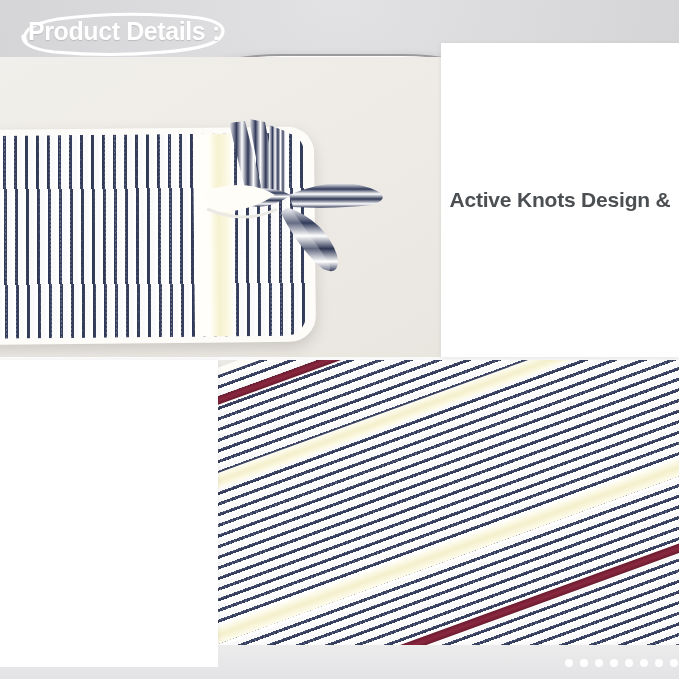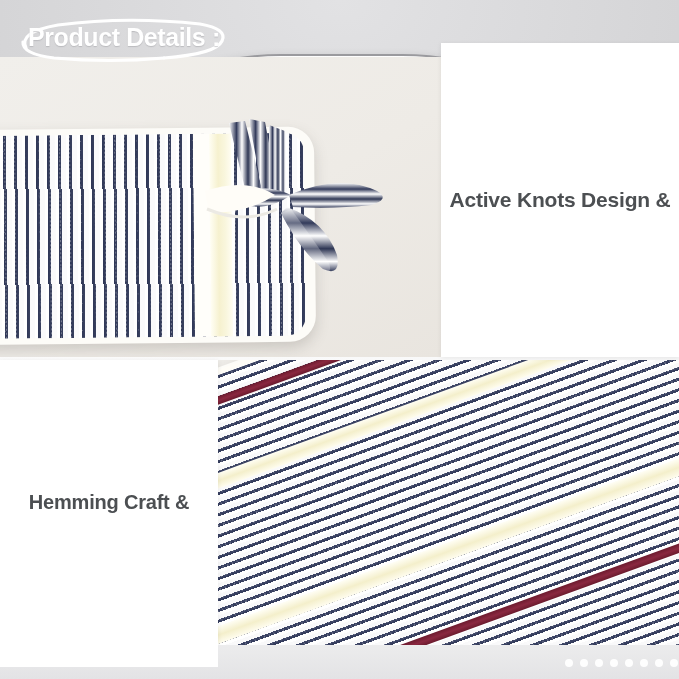--- a/index.html
+++ b/index.html
@@ -119,21 +119,21 @@
   }
   .panel-tr{left:441px;top:43px;width:238px;height:314px;}
   .panel-bl{left:0px;top:360px;width:218px;height:285px;}
   .caption{
     color:#4c4f52;font-weight:bold;font-size:21px;line-height:1.55;text-align:center;
     letter-spacing:-.2px;padding:0 4px;
   }
   .panel-bl .caption{font-size:20px;}
 
   
-  .header{position:absolute;left:14px;top:12px;width:230px;height:42px;margin-top:6px;}
+  .header{position:absolute;left:14px;top:12px;width:230px;height:42px;}
   .header .ring{position:absolute;left:0;top:0;width:230px;height:42px;overflow:visible;}
   .header .title{
     position:absolute;left:14px;top:5px;
     color:#ffffff;font-weight:bold;font-size:25px;letter-spacing:-.4px;
     text-shadow:0 1px 1px rgba(150,150,155,.45);
     white-space:nowrap;
   }
 
   
   .dots{position:absolute;left:565px;top:659px;display:flex;gap:7px;}
@@ -222,21 +222,21 @@
   </div>
 
   <div class="panel panel-tr">
     <div class="caption">
       <span>Active Knots Design &amp;</span><br>
     </div>
   </div>
 
   <div class="panel panel-bl">
     <div class="caption">
-      <span>Hemming Craft &amp;</span><br>
+      <br>
     </div>
   </div>
 
   <div class="bottom-sliver"></div>
   <div class="panel-bl-foot"></div>
 
   <div class="header">
     <svg class="ring" viewBox="0 0 230 42" xmlns="http://www.w3.org/2000/svg">
       <path d="M12 30 Q4 14 44 7 Q112 -2 186 6 Q214 11 208 23 Q202 36 150 40" fill="none" stroke="#ffffff" stroke-width="3.2" stroke-linecap="round"></path>
       <path d="M9 24 Q8 36 40 40 Q96 45 150 40" fill="none" stroke="#ffffff" stroke-width="3.2" stroke-linecap="round"></path>

